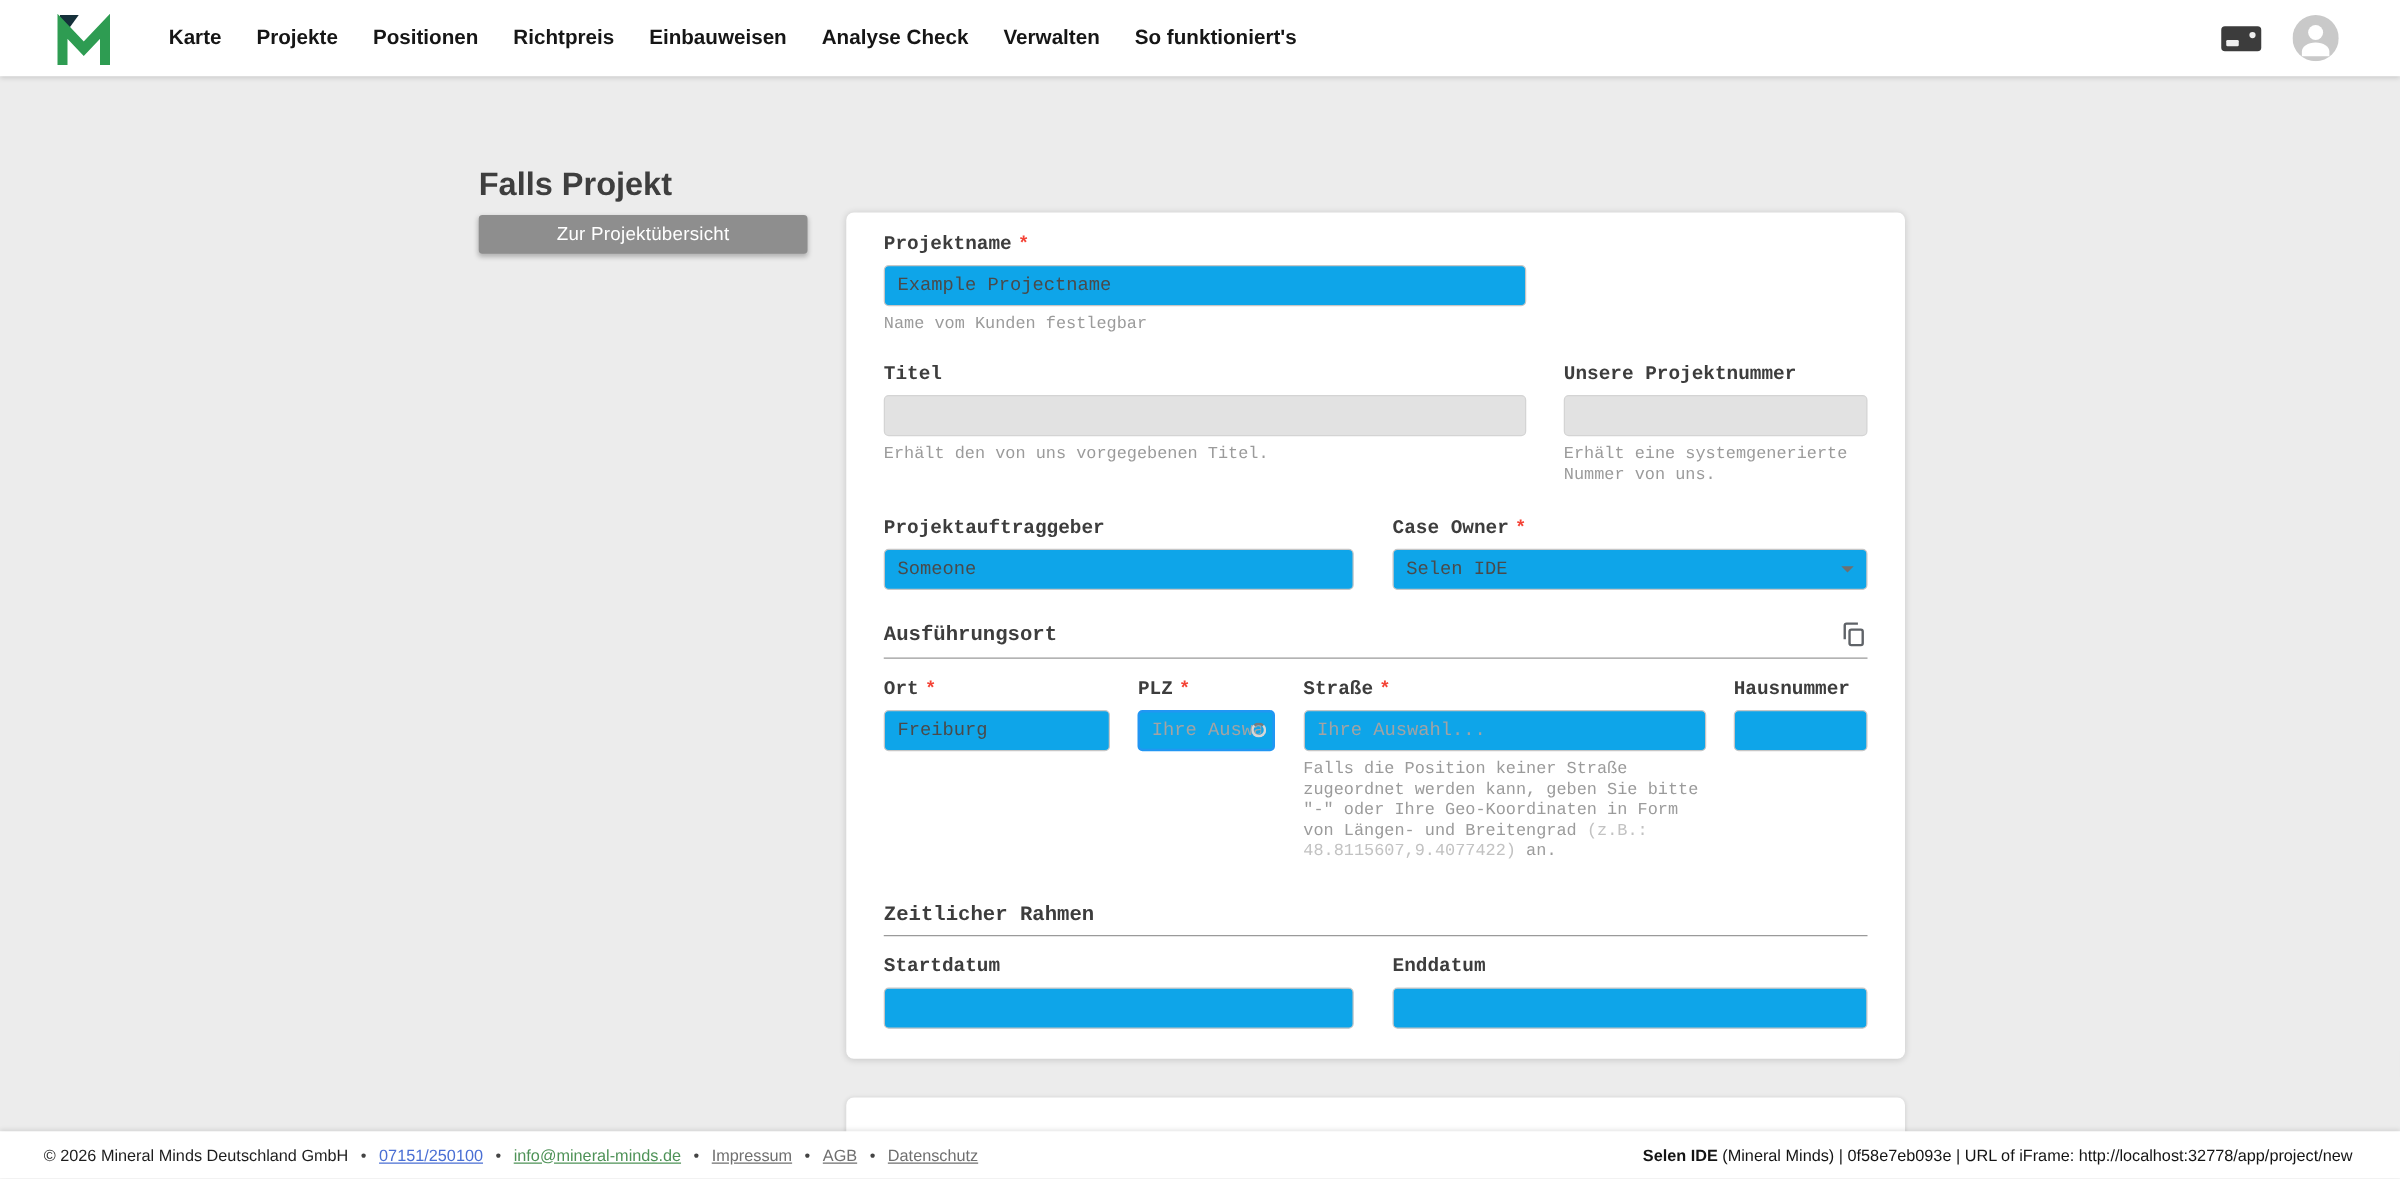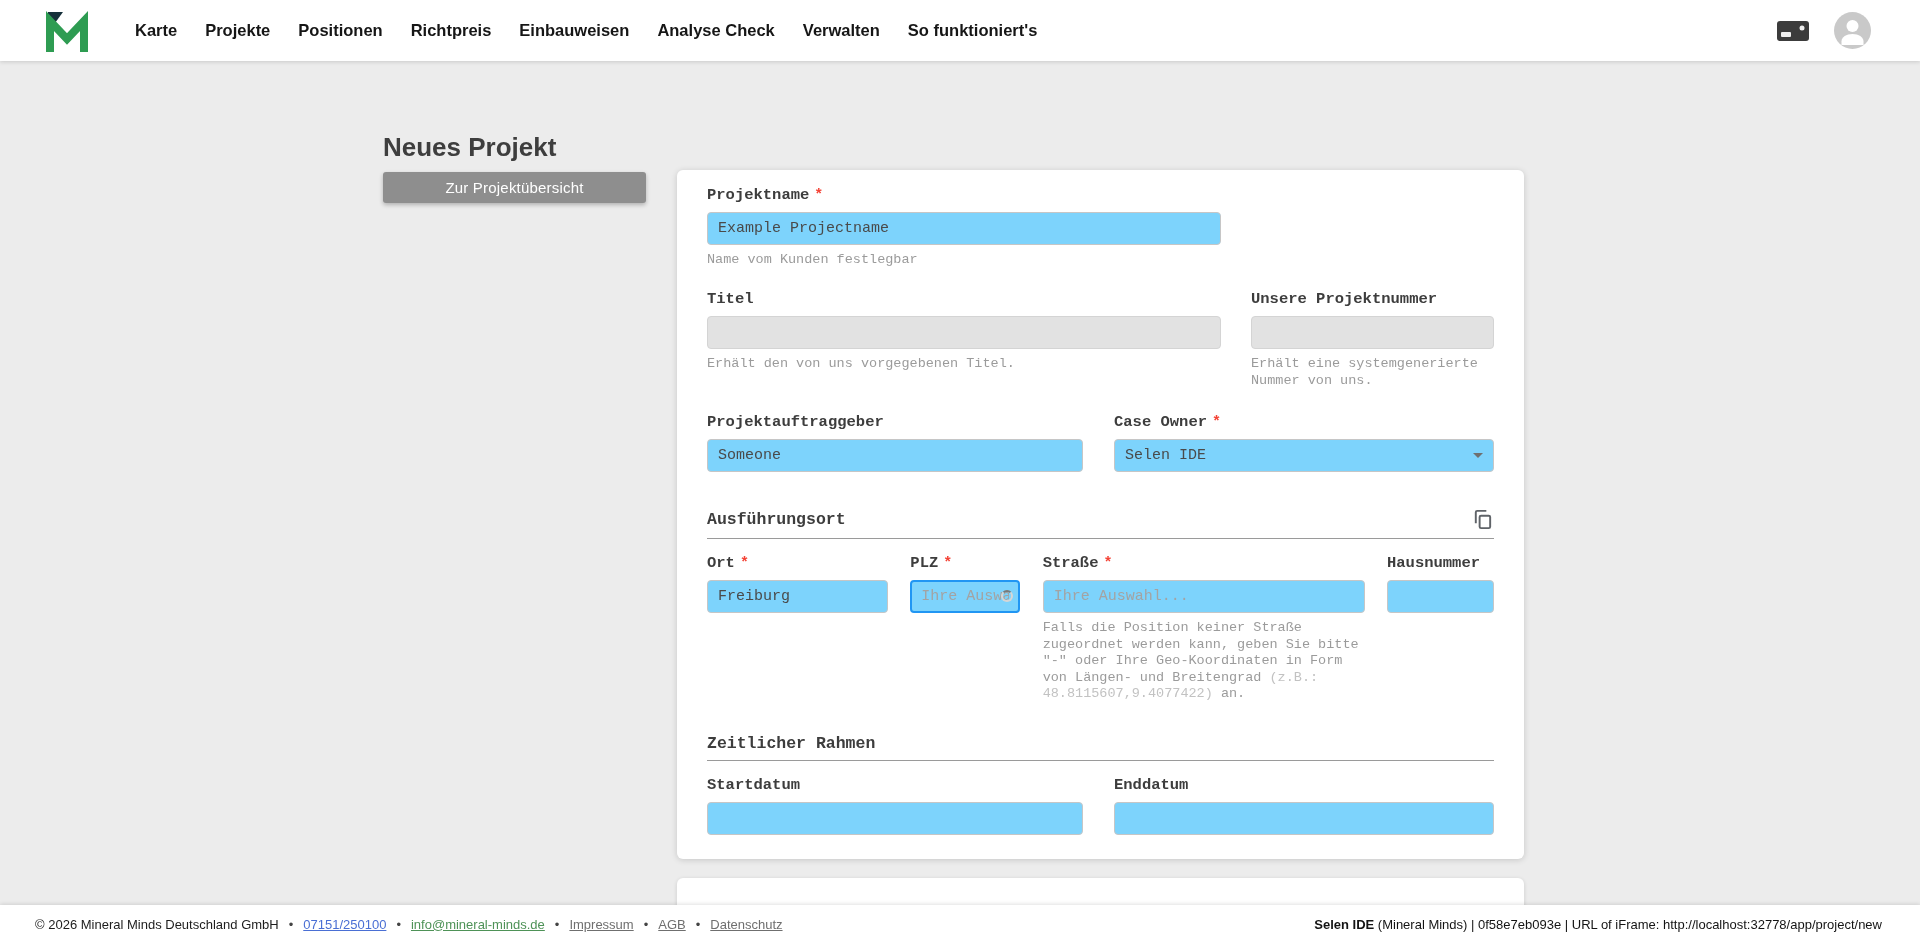--- a/index.html
+++ b/index.html
@@ -39,30 +39,30 @@
   
   .card {
     position:absolute; left:677px; top:170px; width:847px;
     background:#fff; border-radius:6px; box-shadow:0 1px 6px rgba(0,0,0,.16);
     padding:16px 30px 24px; z-index:2;font-family:Liberation Mono, monospace;
   }
   .row { display:flex; justify-content:space-between; }
   .col-a{width:514px}.col-b{width:243px}.col-c{width:376px}.col-d{width:380px}
   .col-ort{width:181px}.col-plz{width:110px}.col-strasse{width:322px}.col-haus{width:107px}
   .m-row2{margin-top:22px}.m-row3{margin-top:24px}
-  .m-section1{margin-top:36px}.m-fields{margin-top:15px}.m-section2{margin-top:31px}
+  .m-section1{margin-top:24px}.m-fields{margin-top:15px}.m-section2{margin-top:31px}
 
   .label-row{display:flex; align-items:baseline; margin-bottom:6px; height:20px;}
   .label{font-size:15.5px; font-weight:700; color:#3d3d3d;}
   .req{color:#f44336; font-weight:700; font-size:15px; margin-left:5px;}
 
   .input{
     display:block; width:100%; height:33px; border:1px solid #c6c6c6;
     border-radius:4px; padding:0 10px; font-size:15px; color:#4a4a4a;
-    font-family:inherit; background:#7dd3fc; outline:none;
+    font-family:inherit; background:#0ea5e9; outline:none;
   }
   .input::placeholder{color:#a3a3a3;}
   .input:disabled{background:#e2e2e2; border-color:#d4d4d4;}
   .input.focused{border:2px solid #2196f3; padding:0 9px;}
   .input-wrap{position:relative;}
   .spinner{
     position:absolute; right:7px; top:10px; width:12px; height:12px;
     border:2px solid #d6d6d6; border-top-color:#7a7a7a; border-radius:50%;
     animation:spin 1s linear infinite;
   }
@@ -148,21 +148,21 @@
     <span class="icon-btn">
       <svg width="37" height="37" viewBox="0 0 37 37">
         <circle cx="18.5" cy="18.5" r="18.5" fill="#c9c9c9"></circle>
         <circle cx="18.5" cy="14" r="6" fill="#fff"></circle>
         <path d="M18.5 22c-6.2 0-11 3.2-11 7.2V33h22v-3.8c0-4-4.8-7.2-11-7.2z" fill="#fff"></path>
       </svg>
     </span>
   </div>
 </header>
 
-<h1 class="page-title">Neues Projekt</h1>
+<h1 class="page-title">Falls Projekt</h1>
 <button class="back-button">Zur Projektübersicht</button>
 
 <section class="card">
 
   <div class="row">
     <div class="col-a">
       <div class="label-row">
         <span class="label">Projektname</span>
         <span class="req">*</span>
       </div>

